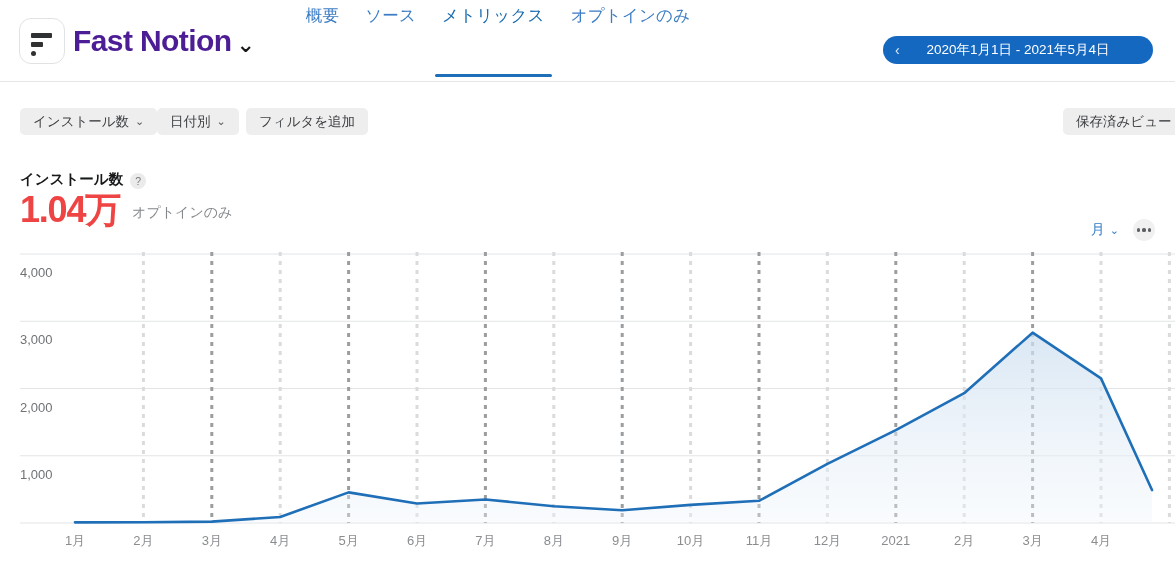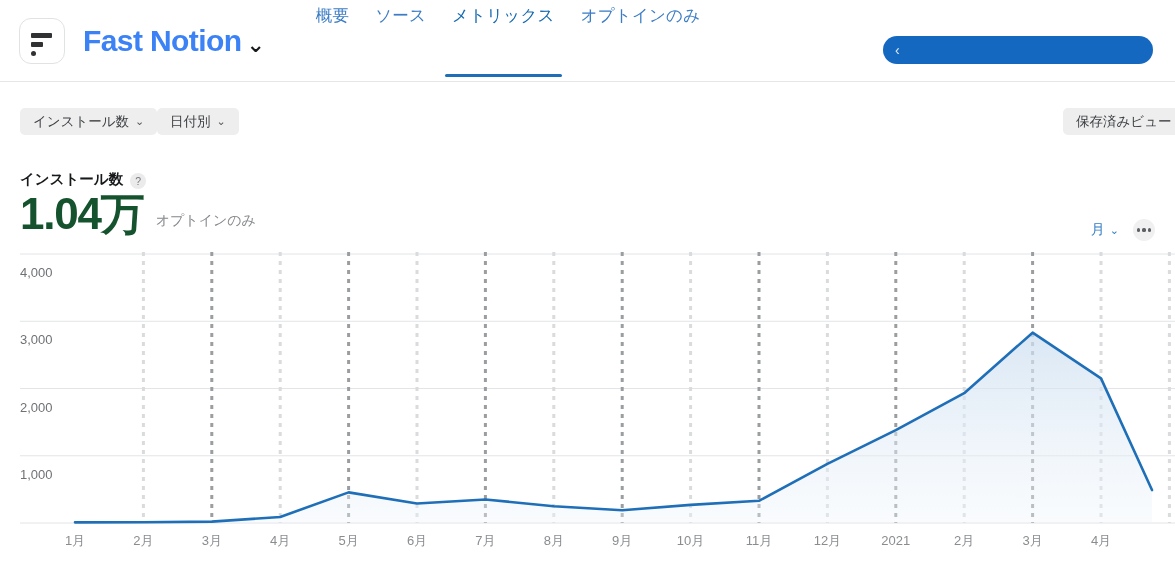--- a/index.html
+++ b/index.html
@@ -22,22 +22,22 @@
     width: 46px; height: 46px; margin-left: 19px;
     border: 1px solid #e0e2e4; border-radius: 12px;
     background: #fff; position: relative; flex: none;
   }
   .logo-bar { position: absolute; background: #2f3133; border-radius: 1px; }
   .lb1 { left: 11px; top: 14px;  width: 21px; height: 5px; }
   .lb2 { left: 11px; top: 23px;  width: 12px; height: 5px; }
   .lb3 { left: 11px; top: 32px;  width: 5px;  height: 5px; border-radius: 50%; }
 
   .app-title {
-    margin-left: 18px; font-size: 30px; font-weight: bold;
-    color: #3b82f6; letter-spacing: -0.6px; white-space: nowrap;
+    margin-left: 8px; font-size: 30px; font-weight: bold;
+    color: #4c1d95; letter-spacing: -0.6px; white-space: nowrap;
   }
   .title-caret {
     margin-left: 5px; font-size: 22px; font-weight: 600; color: #16181a;
     position: relative; top: 1px;
   }
   .title-wrap { display: flex; align-items: baseline; cursor: pointer; }
 
   .tabs { display: flex; align-items: center; margin-left: 38px; height: 82px; }
   .tab {
     position: relative; height: 72px; display: flex; align-items: flex-start;
@@ -83,21 +83,21 @@
   .metric-label-row { display: flex; align-items: center; gap: 7px; }
   .metric-label { font-size: 14.5px; font-weight: bold; color: #16181a; }
   .help-badge {
     width: 16px; height: 16px; border-radius: 50%;
     background: #ebebec; color: #76797c;
     font-size: 10.5px; display: flex; align-items: center; justify-content: center;
     cursor: pointer; position: relative; top: 1px;
   }
   .metric-value-row { display: flex; align-items: flex-end; margin-top: 2px; }
   .metric-value {
-    font-size: 44px; font-weight: bold; color: #14532d;
+    font-size: 36px; font-weight: bold; color: #ef4444;
     letter-spacing: -1.2px; line-height: 1.05;
   }
   .metric-note {
     font-size: 14px; color: #85888b; margin-left: 12px;
     position: relative; bottom: 7px;
   }
 
   
   .chart-controls {
     position: absolute; right: 20px; top: 219px;
@@ -148,31 +148,35 @@
     <div class="tab active">
       <span>メトリックス</span>
     </div>
     <div class="tab">
       <span>オプトインのみ</span>
     </div>
   </div>
 
   <div class="date-pill">
     <span class="date-prev">‹</span>
+    <span>2020年1月1日 - 2021年5月4日</span>
   </div>
 </div>
 
 <div class="filterbar">
   <div class="chip" id="chip-metric">
     <span>インストール数</span>
     <span class="caret">⌄</span>
   </div>
   <div class="chip" id="chip-breakdown">
     <span>日付別</span>
     <span class="caret">⌄</span>
+  </div>
+  <div class="chip" id="chip-addfilter">
+    <span>フィルタを追加</span>
   </div>
   <div class="chip" id="chip-savedview">
     <span>保存済みビュー</span>
   </div>
 </div>
 
 <div class="metric">
   <div class="metric-label-row">
     <span class="metric-label">インストール数</span>
     <span class="help-badge">?</span>

